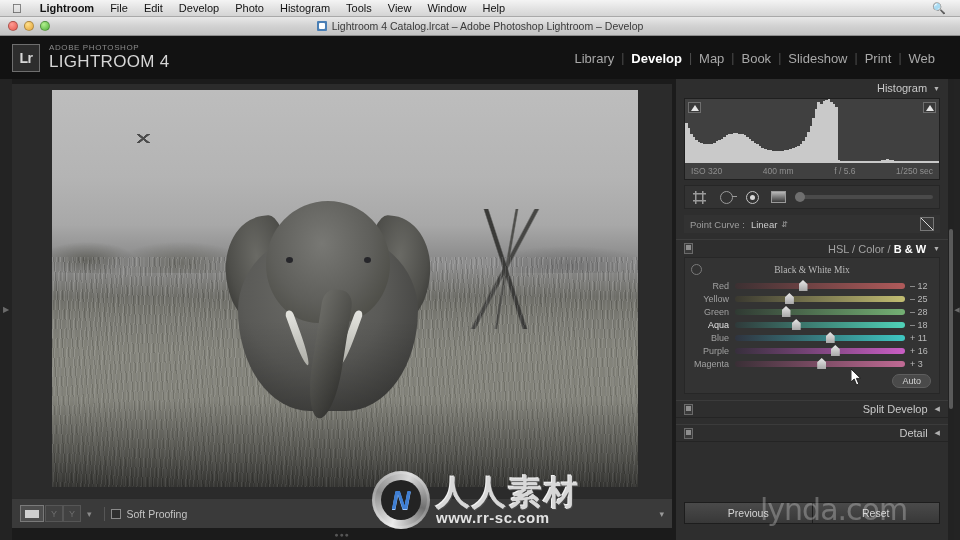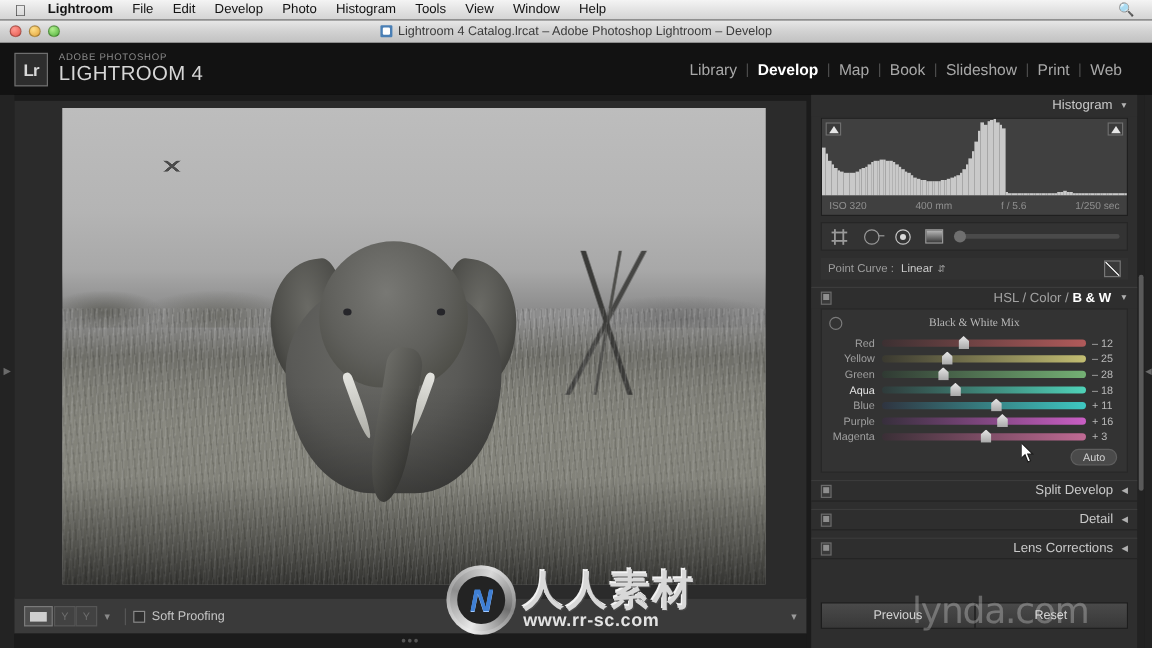--- a/index.html
+++ b/index.html
@@ -690,26 +690,20 @@
         <span class="sec-spacer"></span>
         <span>Split Develop</span>
         <span class="sec-caret">◀</span>
       </div>
       <div class="sec-head collapsed">
         <span class="sec-sw"></span>
         <span class="sec-spacer"></span>
         <span>Detail</span>
         <span class="sec-caret">◀</span>
       </div>
-      <div class="sec-head collapsed">
-        <span class="sec-sw"></span>
-        <span class="sec-spacer"></span>
-        <span>Lens Corrections</span>
-        <span class="sec-caret">◀</span>
-      </div>
 
       <div class="bottom-btns">
         <div class="bbtn">Previous</div>
         <div class="bbtn">Reset</div>
       </div>
     </div>
 
     <div class="rscroll">
       <div class="thumb"></div>
     </div>

